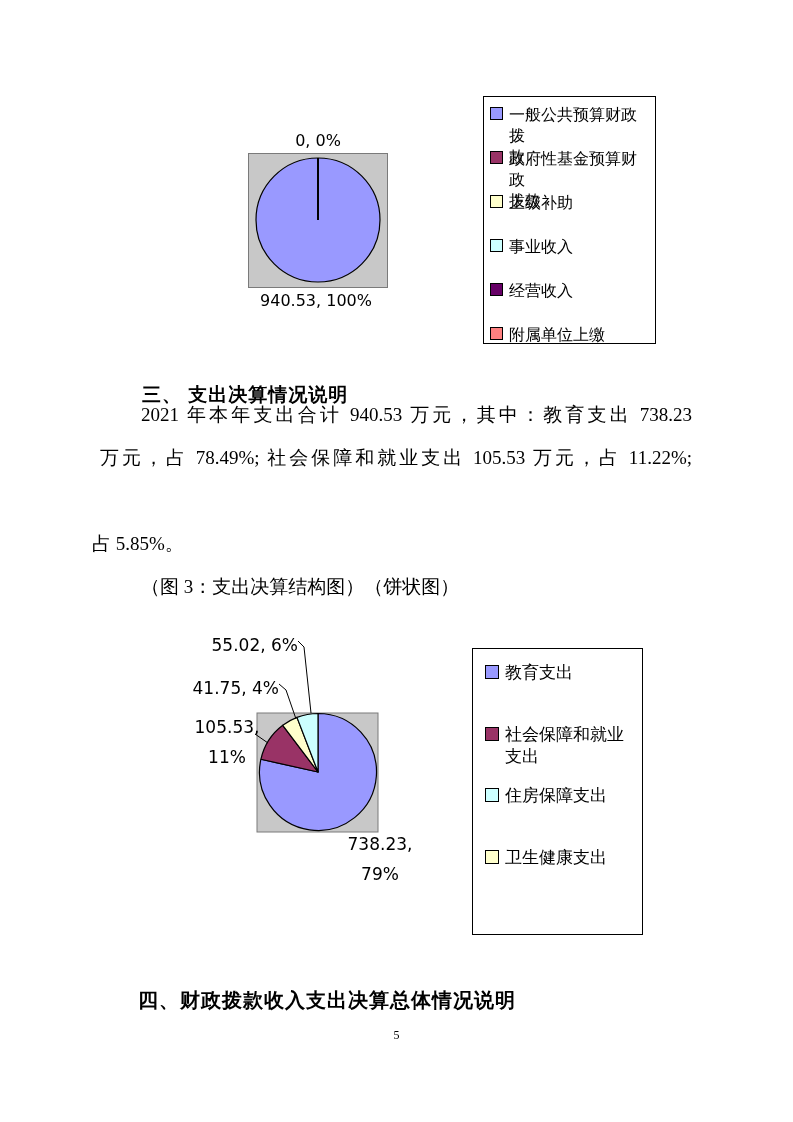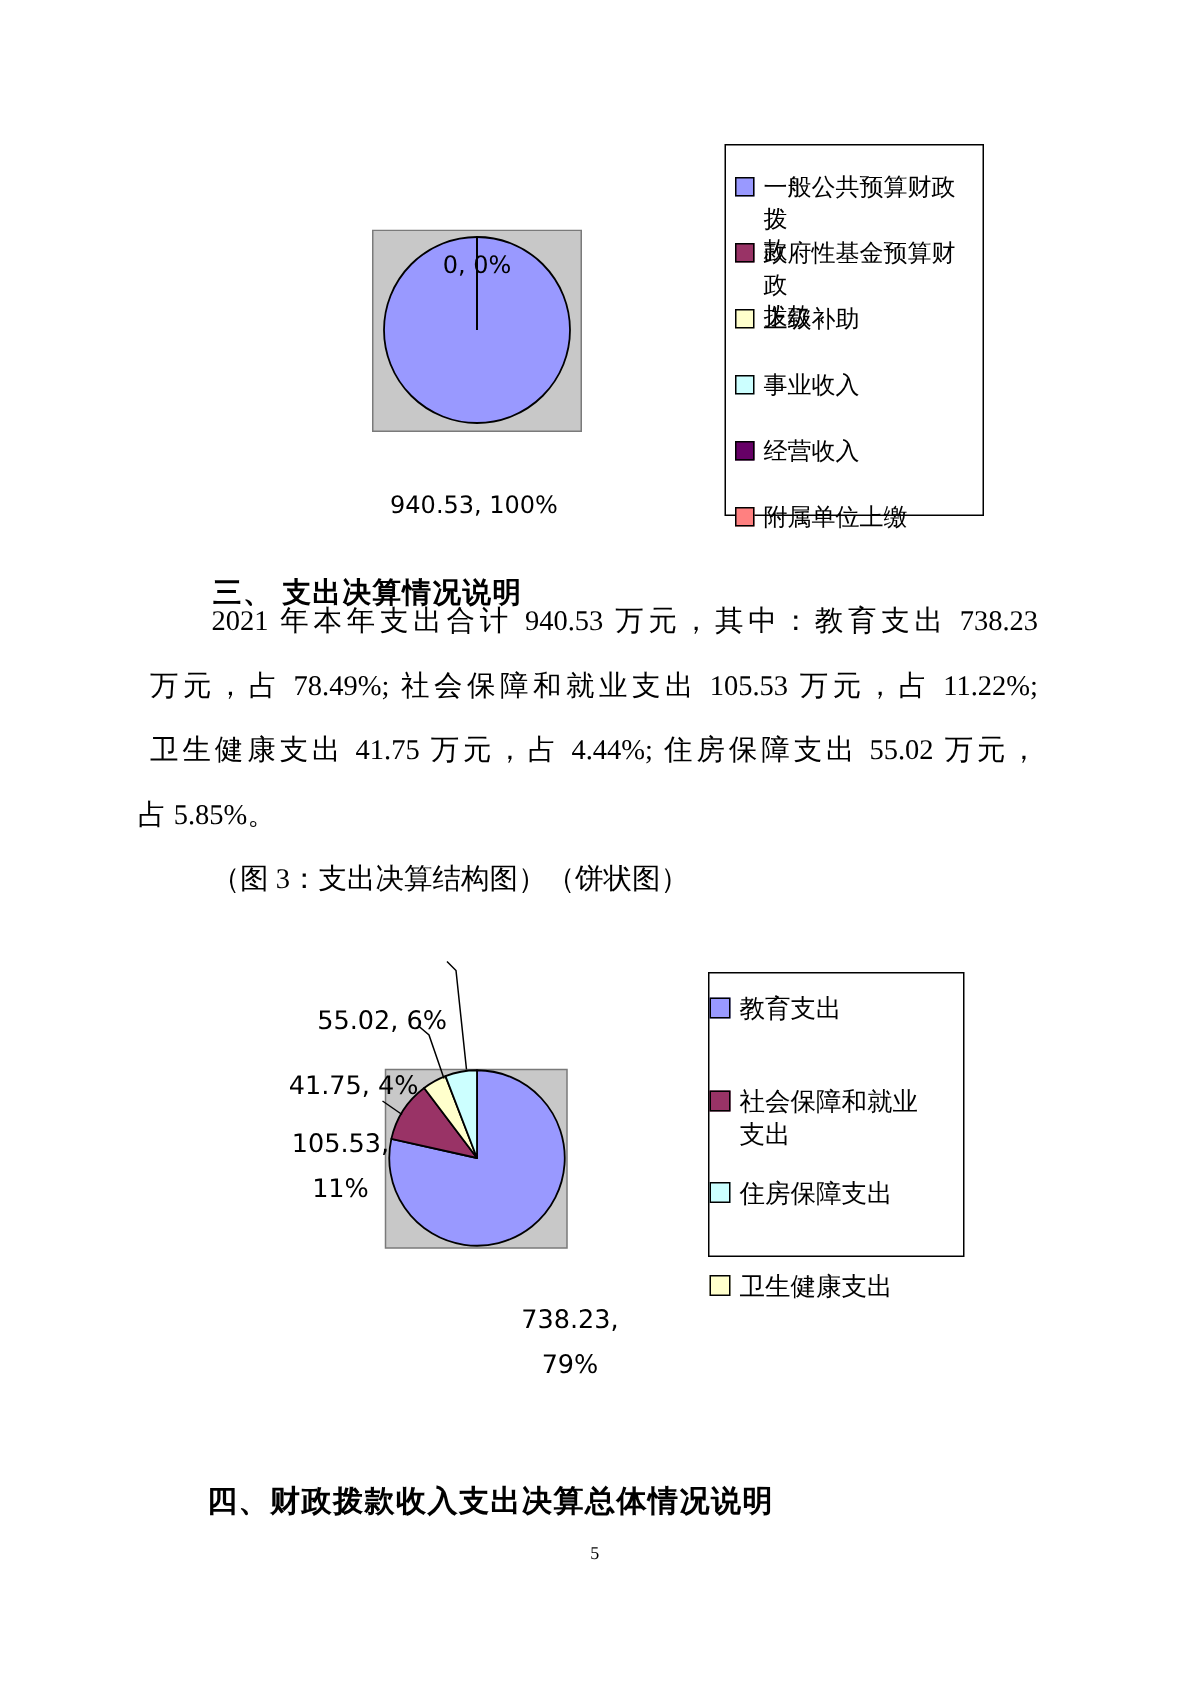--- a/index.html
+++ b/index.html
@@ -8,33 +8,33 @@
 
   
   .chart1-svg{position:absolute;left:248px;top:153px;}
   .chart2-svg{position:absolute;left:190px;top:630px;}
   .plot-rect{fill:#C8C8C8;stroke:#7a7a7a;stroke-width:1;}
   .slice{stroke:#000;stroke-width:1.2;stroke-linejoin:round;}
   .leader{fill:none;stroke:#000;stroke-width:1;}
 
   
   .dlabel{position:absolute;font-family:"DejaVu Sans","Liberation Sans",sans-serif;
-          font-size:16px;color:#000;line-height:19px;margin-top:36px;}
+          font-size:16px;color:#000;line-height:19px;}
   .dlabel2{font-size:17px;line-height:30px;}
   .lbl-zero{left:268px;top:131px;width:100px;text-align:center;}
   .lbl-total{left:256px;top:291px;width:120px;text-align:center;}
   .lbl-housing{left:193px;top:630px;width:105px;text-align:right;}
   .lbl-health{left:174px;top:673px;width:105px;text-align:right;}
   .lbl-social{left:182px;top:712px;width:90px;text-align:center;}
   .lbl-education{left:335px;top:829px;width:90px;text-align:center;}
 
   
   .legend{position:absolute;background:#fff;border:1.5px solid #000;box-sizing:border-box;}
-  .legend1{left:483px;top:96px;width:173px;height:248px;padding:18px 3px 0 6px;}
-  .legend2{left:472px;top:648px;width:171px;height:190px;padding:13px 3px 0 0;}
+  .legend1{left:483px;top:96px;width:173px;height:248px;padding:7px 3px 0 6px;}
+  .legend2{left:472px;top:648px;width:171px;height:287px;padding:13px 3px 0 12px;}
   .legend-entry{display:flex;align-items:flex-start;}
   .legend1 .legend-entry{height:44px;}
   .legend2 .legend-entry{height:61.5px;}
   .swatch{flex:none;border:1px solid #000;margin-right:6px;}
   .legend1 .swatch{width:11px;height:11px;margin-top:3px;}
   .legend2 .swatch{width:12px;height:12px;margin-top:3px;}
   .ltext{font-size:16px;line-height:21px;}
   .legend2 .ltext{font-size:17px;line-height:22px;}
 
   
@@ -108,21 +108,20 @@
         <span class="swatch" style="background: rgb(255, 128, 128);"></span>
         <div class="ltext">
           <div>附属单位上缴</div>
         </div>
       </div>
     </div>
 
   <div class="heading h3">三、 支出决算情况说明</div>
   <div class="bodyline just pl1">2021 年本年支出合计 940.53 万元，其中：教育支出 738.23</div>
   <div class="bodyline just pl2">万元，占 78.49%; 社会保障和就业支出 105.53 万元，占 11.22%;</div>
-  <div class="bodyline just pl3">卫生健康支出 41.75 万元，占 4.44%; 住房保障支出 55.02 万元，</div>
   <div class="bodyline pl4">占 5.85%。</div>
   <div class="bodyline caption">（图 3：支出决算结构图）（饼状图）</div>
 
   <svg class="chart2-svg" width="230" height="210" viewBox="0 0 230 210">
     <rect class="plot-rect" x="67" y="83" width="121" height="119"></rect>
     <g>
         <path d="M 128 142 L 128 83.5 A 58.5 58.5 0 1 1 70.90086248515411 129.27449431021626 Z" fill="#9999FF" class="slice"></path>
         <path d="M 128 142 L 70.90086248515411 129.27449431021626 A 58.5 58.5 0 0 1 92.75795300981217 95.30687284041265 Z" fill="#993366" class="slice"></path>
         <path d="M 128 142 L 92.75795300981217 95.30687284041265 A 58.5 58.5 0 0 1 106.97829433365533 87.40752899091697 Z" fill="#FFFFCC" class="slice"></path>
         <path d="M 128 142 L 106.97829433365533 87.40752899091697 A 58.5 58.5 0 0 1 127.99999999999993 83.5 Z" fill="#CCFFFF" class="slice"></path>

